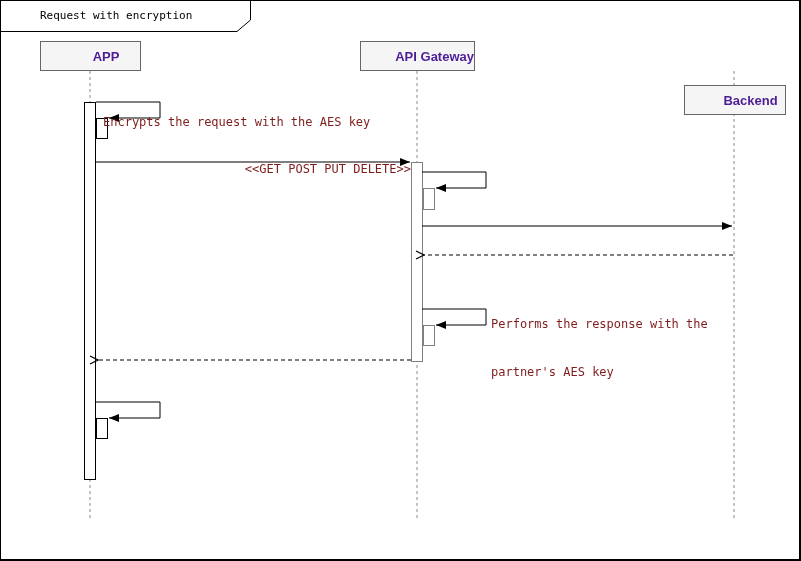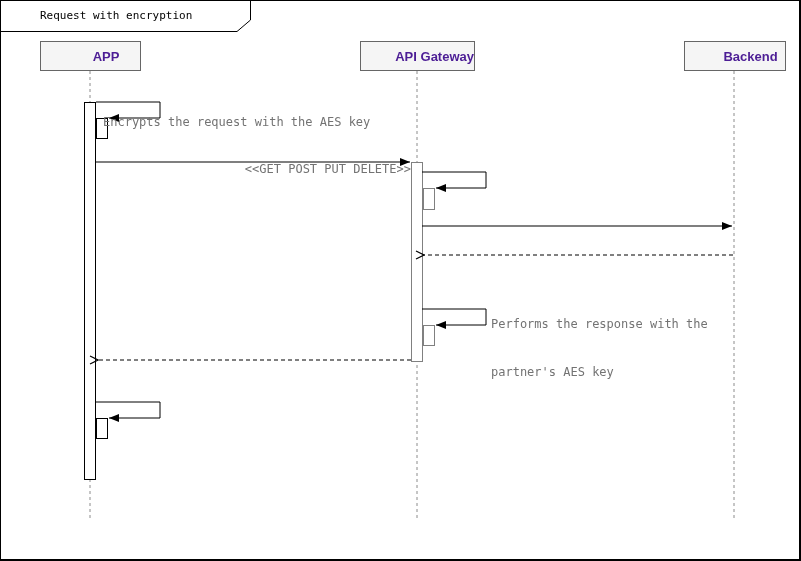--- a/index.html
+++ b/index.html
@@ -27,37 +27,37 @@
     position:absolute;top:41px;height:30px;
     background:#f5f5f5;
     border:1px solid #666666;
     box-sizing:border-box;
     display:flex;align-items:center;justify-content:center;
     font-family:"Liberation Sans", sans-serif;
     font-weight:bold;font-size:13px;color:#4c1d95;padding-left:31px;
   }
   #p-app{left:40px;width:101px;}
   #p-gw{left:360px;width:115px;justify-content:flex-end;}
-  #p-backend{left:684px;width:102px;}
+  #p-backend{left:684px;width:102px;margin-top:44px;}
   .activation{
     position:absolute;width:12px;
     background:#ffffff;
     border:1px solid #000000;
     box-sizing:border-box;
   }
   .activation.gray{border-color:#808080;}
   #act-app{left:84px;top:102px;height:378px;}
   #act-app-n1{left:96px;top:118px;height:21px;}
   #act-app-n2{left:96px;top:418px;height:21px;}
   #act-gw{left:411px;top:162px;height:200px;}
   #act-gw-n1{left:423px;top:188px;height:22px;}
   #act-gw-n2{left:423px;top:325px;height:21px;}
   .msg{
     position:absolute;
-    font-size:12px;line-height:16px;color:#737373;white-space:pre;
+    font-size:12px;line-height:16px;color:#7f1d1d;white-space:pre;
   }
   #t-m1{left:103px;top:82px;}
   #t-m2{left:96px;top:129px;width:315px;text-align:right;}
   #t-m3{left:432px;top:135px;}
   #t-m4{left:460px;top:206px;}
   #t-m5{left:491px;top:284px;}
   #t-m6{left:103px;top:382px;}
 </style>
 </head>
 <body>

